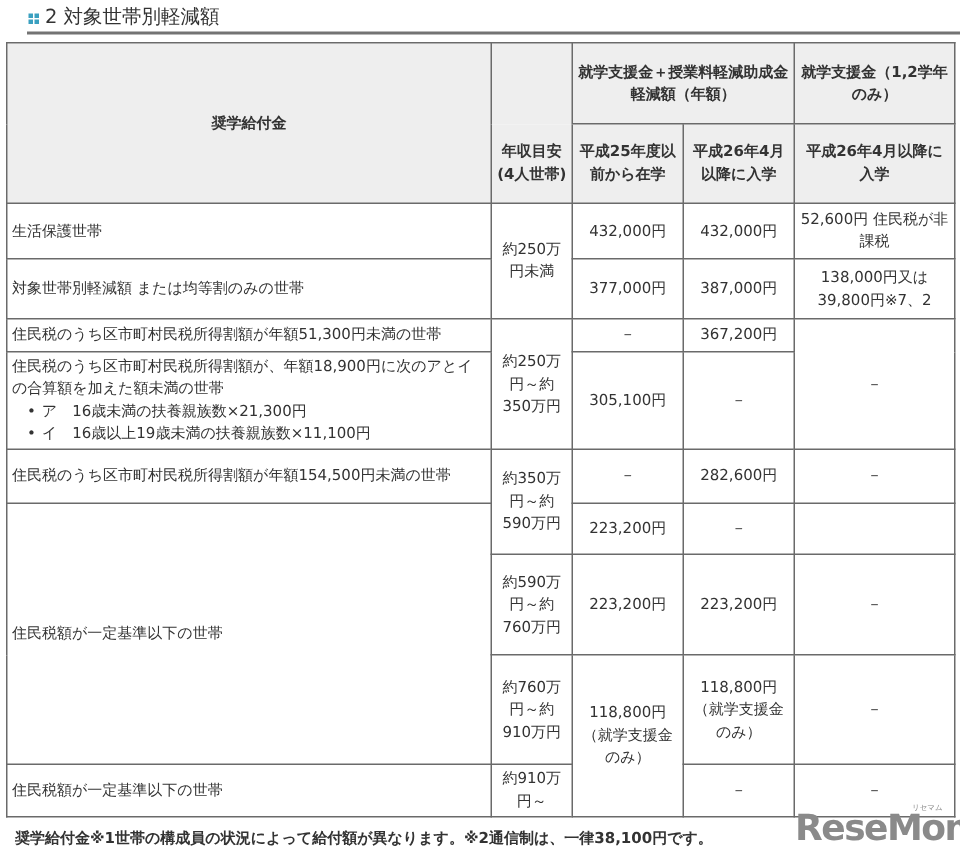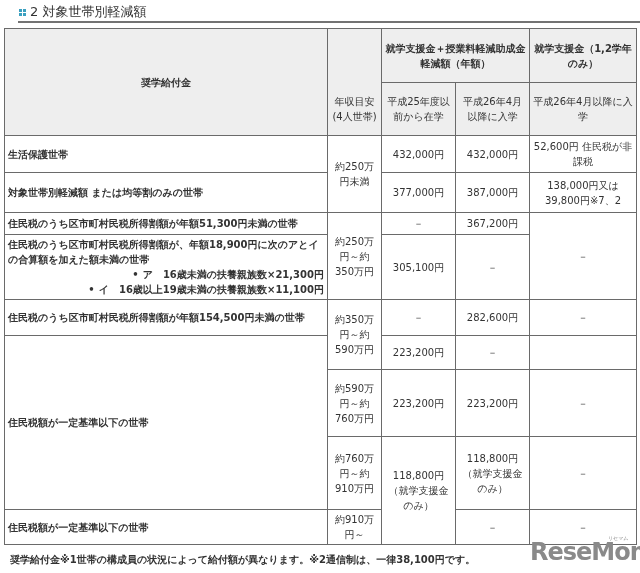--- a/index.html
+++ b/index.html
@@ -5,24 +5,24 @@
   * { box-sizing: border-box; margin: 0; padding: 0; }
   html, body { width: 640px; height: 573px; background: #ffffff; overflow: hidden; }
   body { font-family: "DejaVu Sans", sans-serif; color: #333333; position: relative; }
   .title-bar { position: absolute; left: 18px; top: 3px; width: 636px; height: 20px; border-bottom: 2px solid #737373; text-align: center; }
   .title-icon { position: absolute; left: 1px; top: 6px; width: 8px; height: 8px; }
   .title-icon i { position: absolute; width: 3px; height: 3px; background: #3aa0c0; }
   .title-text { position: absolute; left: 12px; top: 1px; font-size: 13px; line-height: 16px; color: #333; white-space: nowrap; }
   table.main { position: absolute; left: 4px; top: 28px; width: 632px; border-collapse: collapse; table-layout: fixed; font-size: 10px; line-height: 15px; }
   table.main td, table.main th { border: 1.5px solid #6a6a6a; padding: 2px 3px; vertical-align: middle; }
   table.main th { background: #eeeeee; font-weight: bold; color: #333; text-align: center; font-size: 10px; }
-  table.main th.sub { font-weight: normal; }
-  td.label { text-align: left; font-weight: bold; }
+  table.main th.sub { font-weight: bold; }
+  td.label { text-align: left; }
   td.c { text-align: center; }
-  ul.notes { list-style: none; padding-left: 10px; text-align: right; }
+  ul.notes { list-style: none; padding-left: 10px; }
   ul.notes li::before { content: "•"; margin-right: 4px; }
   .footnote { position: absolute; left: 10px; top: 553px; font-size: 10px; line-height: 14px; white-space: nowrap; color: #333; font-weight: bold; }
   .logo { position: absolute; left: 530px; top: 538px; font-family: "DejaVu Sans", sans-serif; font-weight: bold; font-size: 24px; letter-spacing: -1px; color: #8a8a8a; }
   .logo-small { position: absolute; left: 608px; top: 535px; font-size: 5px; color: #8a8a8a; }
 </style>
 </head>
 <body>
 
 <div class="title-bar">
   <span class="title-icon">

